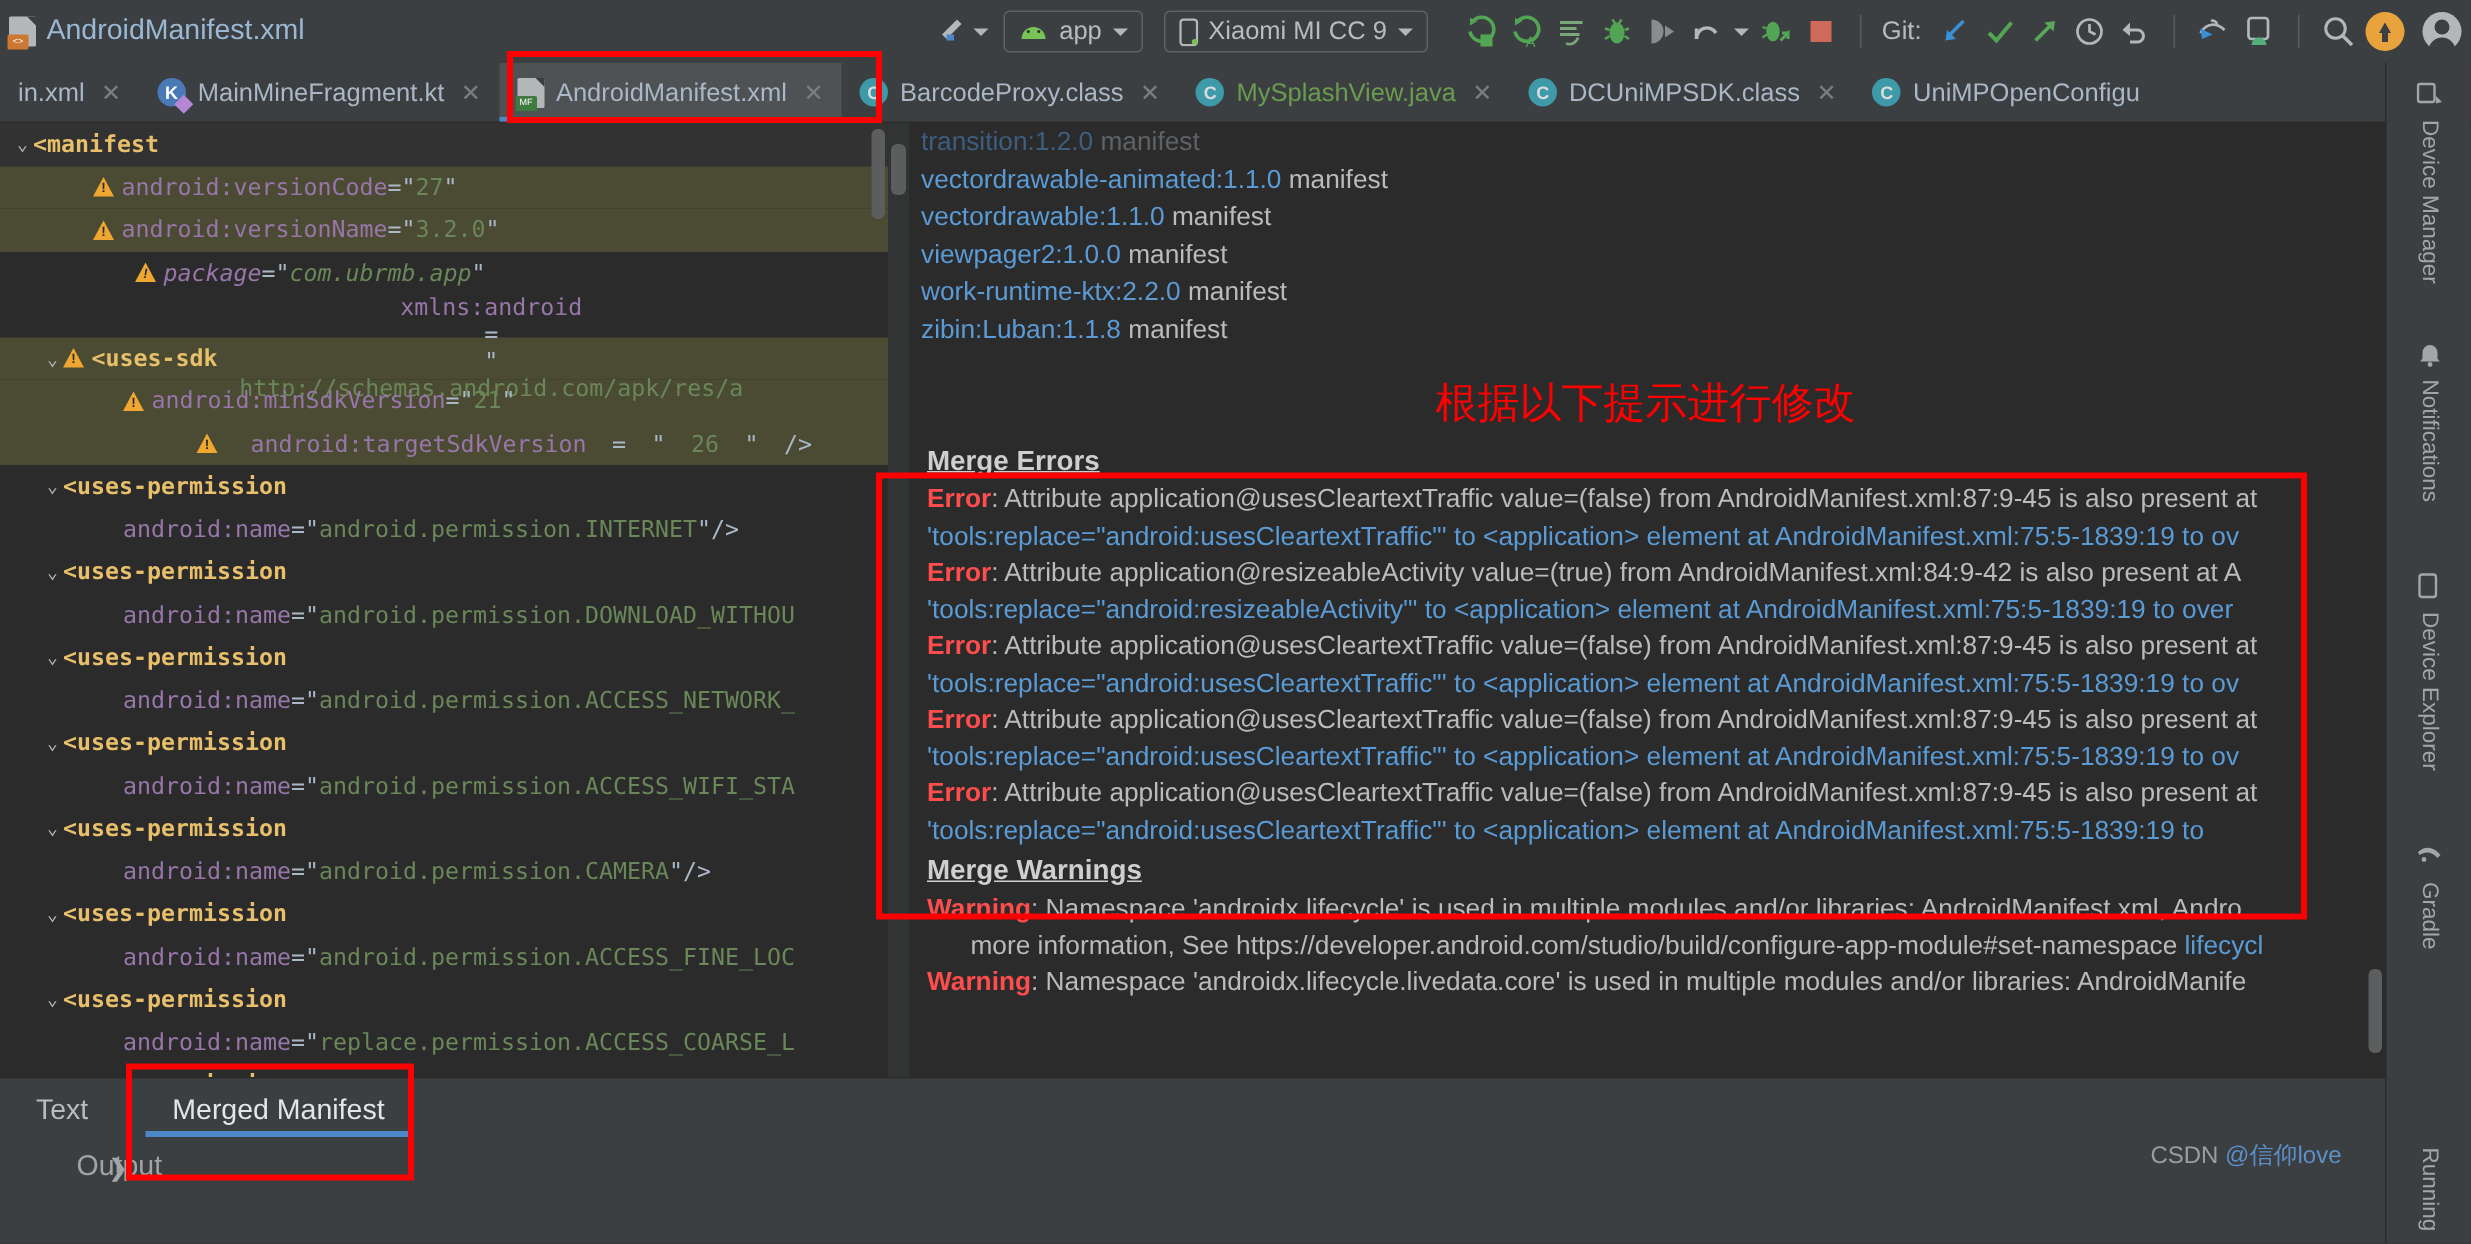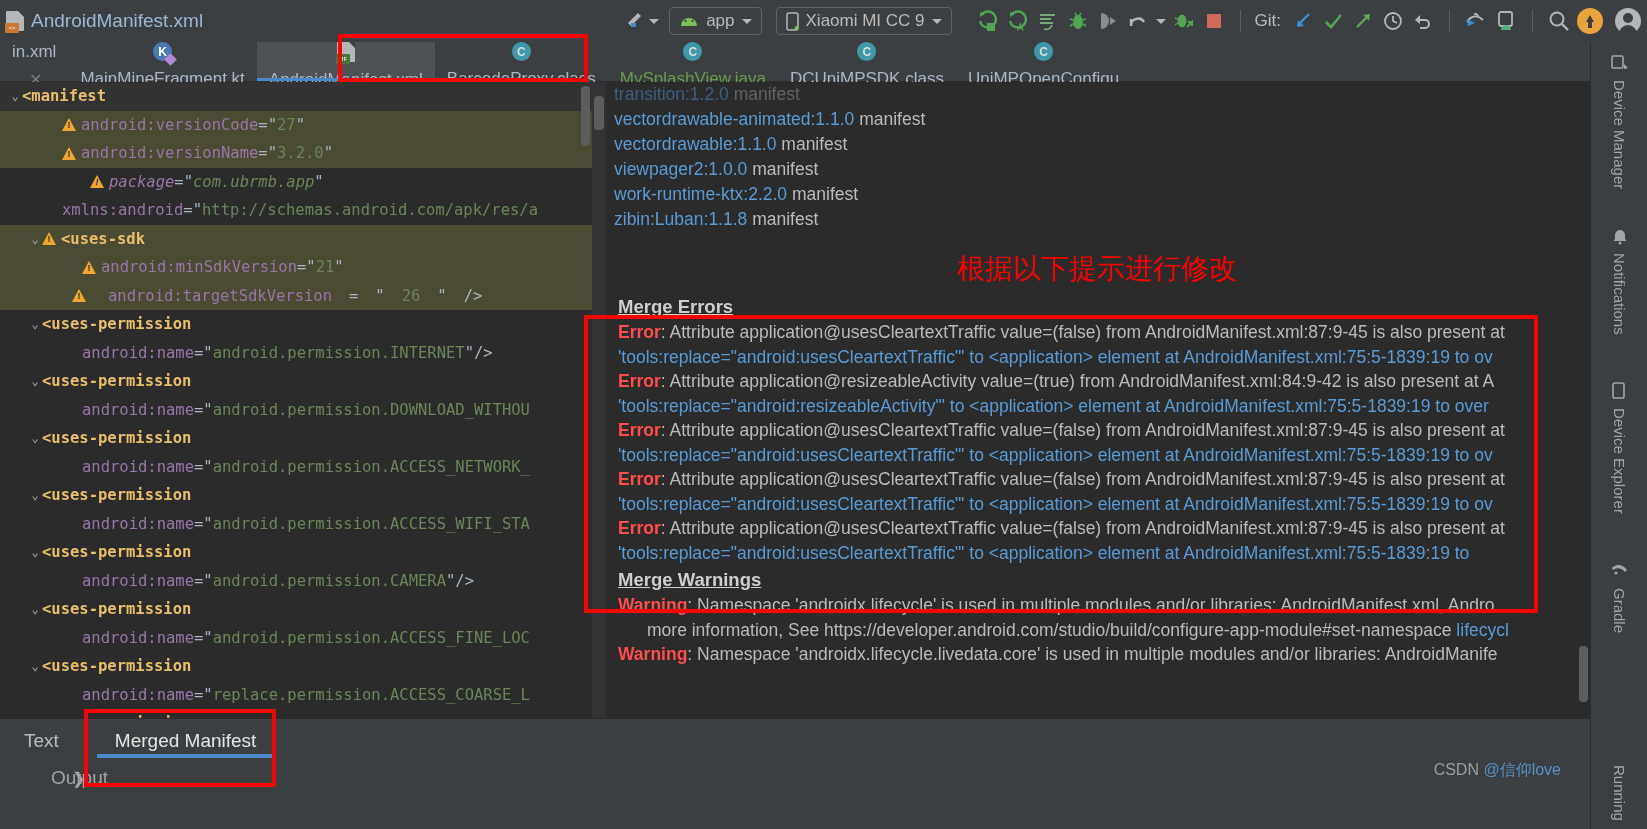--- a/index.html
+++ b/index.html
@@ -62,21 +62,21 @@
   .update-circle::before { content:""; position:absolute; left:11px; top:13px; width:4px; height:7px; background:#3c3f41;}
 
   
   .tabstrip {
     position: absolute; left: 0; top: 42px; width: 1647px; height: 40px;
     background: #3c3f41; display: flex; align-items: stretch;
     border-bottom: 1px solid #2b2b2b;
   }
   .etab {
     display: flex; align-items: center; gap: 8px; padding: 0 12px;
-    color: #a9b7c6; font-size: 17px; white-space: nowrap; position: relative; flex-direction: column;
+    color: #a9b7c6; font-size: 17px; white-space: nowrap; position: relative;
   }
   .etab.active { background: #4e5254; }
   .etab.active::after {
     content: ""; position: absolute; left: 0; right: 0; bottom: 0; height: 3px; background: #4a88c7;
   }
   .etab .xbtn { color: #7a7d80; font-size: 16px; margin-left: 3px; }
   .tab-c-icon {
     width: 19px; height: 19px; border-radius: 50%;
     background: #3e9aa8; color: #dcdcdc; font-size: 12px; font-weight: bold;
     display: flex; align-items: center; justify-content: center; flex: 0 0 auto;
@@ -477,21 +477,21 @@
         </div>
         <div class="trow" style="padding-left: 76px; font-style: italic;">
           <span class="chev"></span>
           <span class="warn-tri"></span>
           <span class="attr">package</span>
           <span class="eq">=</span>
           <span class="punct">"</span>
           <span class="str">com.ubrmb.app</span>
           <span class="punct">"</span>
         </div>
-        <div class="trow" style="padding-left: 48px;">
+        <div class="trow" style="padding-left: 63px; flex-direction: column;">
           <span class="chev"></span>
           <span style="width: 0px;"></span>
           <span class="attr">xmlns:android</span>
           <span class="eq">=</span>
           <span class="punct">"</span>
           <span class="str">http://schemas.android.com/apk/res/a</span>
         </div>
         <div class="trow hl" style="padding-left: 28px;">
           <span class="chev">⌄</span>
           <span class="warn-tri"></span>
@@ -499,21 +499,21 @@
         </div>
         <div class="trow hl" style="padding-left: 68px; text-align: right;">
           <span class="chev"></span>
           <span class="warn-tri"></span>
           <span class="attr">android:minSdkVersion</span>
           <span class="eq">=</span>
           <span class="punct">"</span>
           <span class="num">21</span>
           <span class="punct">"</span>
         </div>
-        <div class="trow hl" style="padding-left: 41px; gap: 17px;">
+        <div class="trow hl" style="padding-left: 100px; gap: 17px;">
           <span class="chev"></span>
           <span class="warn-tri"></span>
           <span class="attr">android:targetSdkVersion</span>
           <span class="eq">=</span>
           <span class="punct">"</span>
           <span class="num">26</span>
           <span class="punct">"</span>
           <span class="punct"> /&gt;</span>
         </div>
         <div class="trow" style="padding-left: 28px;">

